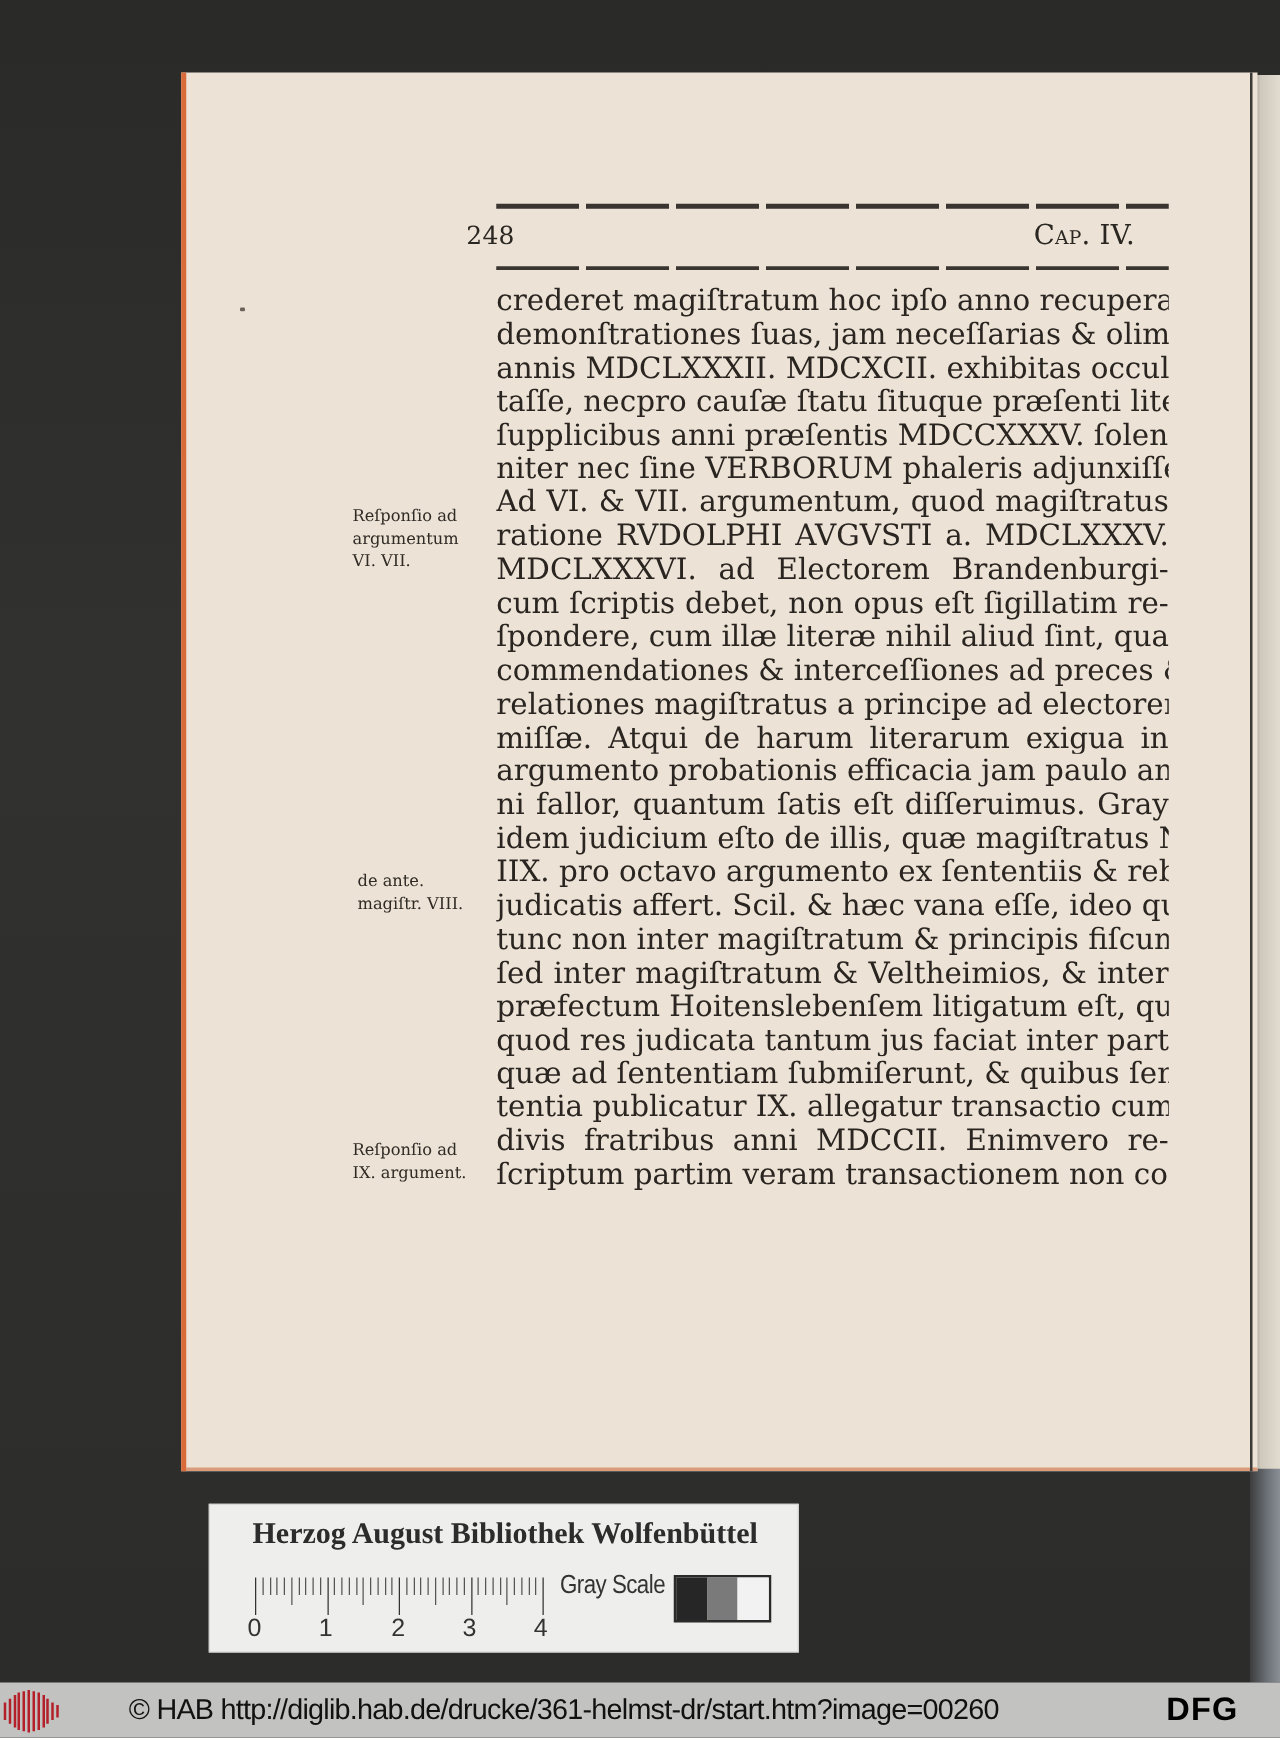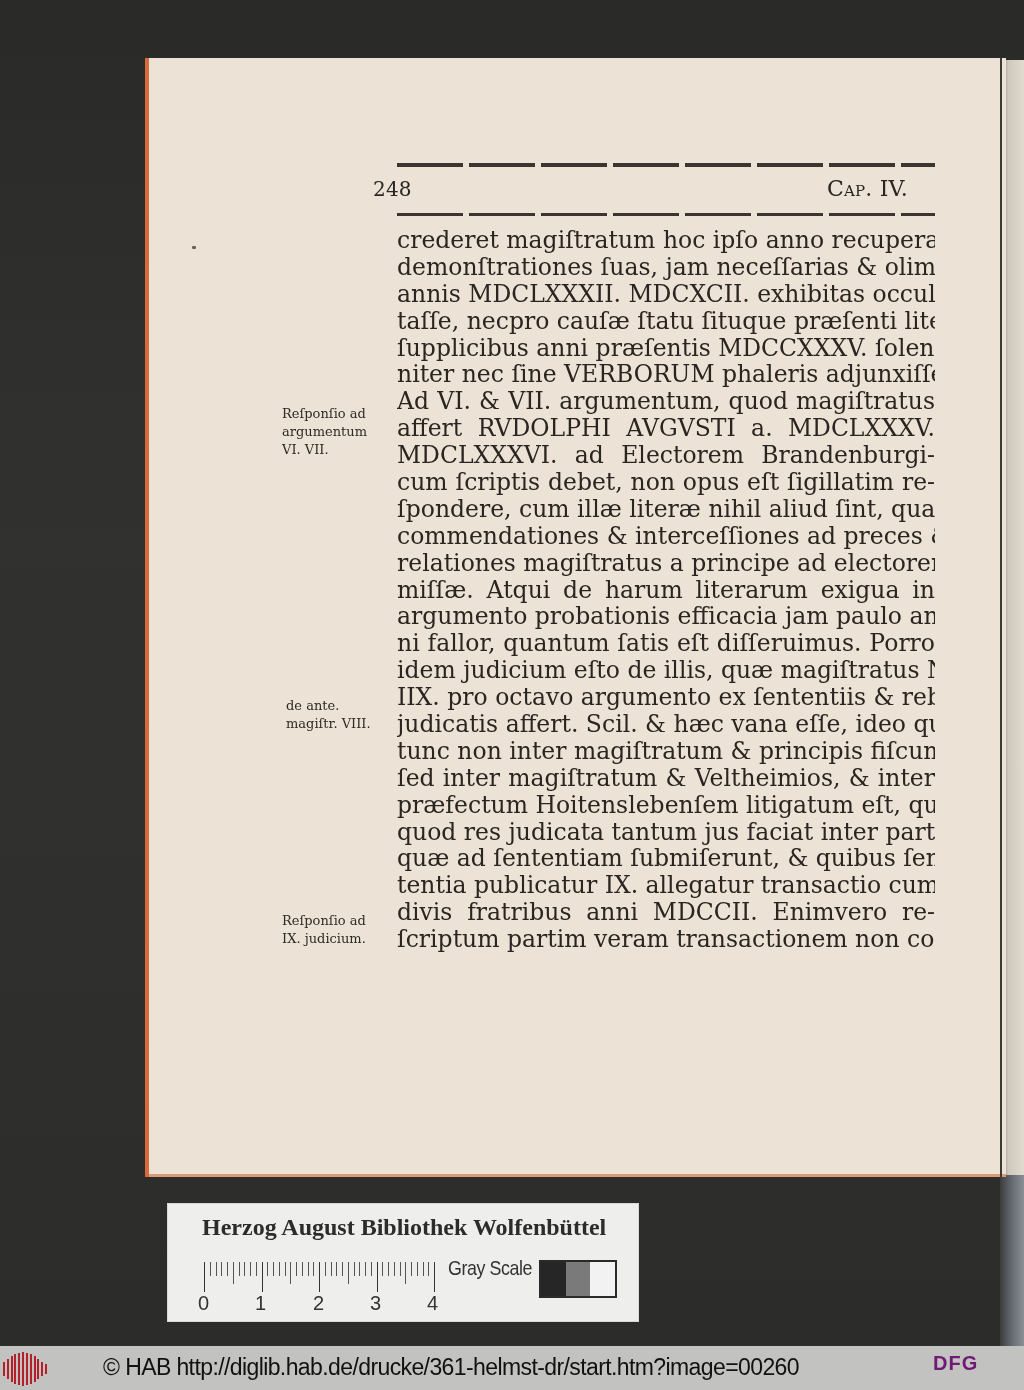--- a/index.html
+++ b/index.html
@@ -95,21 +95,21 @@
       display: flex; align-items: center; justify-content: space-between;
     }
     .hab-logo i { display: block; width: 2px; background: #b3202a; }
     .footer-text {
       position: absolute; left: 103px; top: 8px;
       font-family: "Liberation Sans", sans-serif; font-size: 23px; color: #111;
       letter-spacing: -0.6px; white-space: nowrap; text-align: right;
     }
     .dfg {
       position: absolute; left: 933px; top: 6px;
-      font-family: "Liberation Sans", sans-serif; font-weight: bold; font-size: 20px; color: #701a75;
+      font-family: "Liberation Sans", sans-serif; font-weight: bold; font-size: 26px; color: #000000;
       letter-spacing: 1px;
       text-align: center;
     }
   </style>
 </head>
 <body>
 
 <div class="backdrop"></div>
 <div class="right-leaf"></div>
 <div class="right-leaf-lower"></div>
@@ -126,29 +126,29 @@
 <div class="rule bottom"></div>
 
 <div class="body-text" id="body-text">
     <span class="line">crederet magiſtratum hoc ipſo anno recuperatorio</span>
     <span class="line">demonſtrationes ſuas, jam neceſſarias &amp; olim dictis</span>
     <span class="line">annis MDCLXXXII. MDCXCII. exhibitas occul-</span>
     <span class="line">taſſe, necpro cauſæ ſtatu ſituque præſenti literis ſuis</span>
     <span class="line">ſupplicibus anni præſentis MDCCXXXV. ſolen-</span>
     <span class="line">niter nec ſine VERBORUM phaleris adjunxiſſe</span>
     <span class="line">Ad VI. &amp; VII. argumentum, quod magiſtratus</span>
-    <span class="line">affert RVDOLPHI AVGVSTI a. MDCLXXXV.</span>
+    <span class="line">ratione RVDOLPHI AVGVSTI a. MDCLXXXV.</span>
     <span class="line">MDCLXXXVI. ad Electorem Brandenburgi-</span>
     <span class="line">cum ſcriptis debet, non opus eſt ſigillatim re-</span>
     <span class="line">ſpondere, cum illæ literæ nihil aliud ſint, quam</span>
     <span class="line">commendationes &amp; interceſſiones ad preces &amp;</span>
     <span class="line">relationes magiſtratus a principe ad electorem</span>
     <span class="line">miſſæ. Atqui de harum literarum exigua in</span>
     <span class="line">argumento probationis efficacia jam paulo ante</span>
-    <span class="line">ni fallor, quantum ſatis eſt diſſeruimus. Porro</span>
+    <span class="line">ni fallor, quantum ſatis eſt diſſeruimus. Gray</span>
     <span class="line">idem judicium eſto de illis, quæ magiſtratus N.</span>
     <span class="line">IIX. pro octavo argumento ex ſententiis &amp; rebus</span>
     <span class="line">judicatis affert. Scil. &amp; hæc vana eſſe, ideo quia</span>
     <span class="line">tunc non inter magiſtratum &amp; principis fiſcum,</span>
     <span class="line">ſed inter magiſtratum &amp; Veltheimios, &amp; inter</span>
     <span class="line">præfectum Hoitenslebenſem litigatum eſt, quod</span>
     <span class="line">quod res judicata tantum jus faciat inter partes,</span>
     <span class="line">quæ ad ſententiam ſubmiſerunt, &amp; quibus ſen-</span>
     <span class="line">tentia publicatur IX. allegatur transactio cum</span>
     <span class="line">divis fratribus anni MDCCII. Enimvero re-</span>
@@ -159,21 +159,21 @@
   <span class="ln">Reſponſio ad</span>
   <span class="ln">argumentum</span>
   <span class="ln">VI. VII.</span>
 </div>
 <div class="margin-note" style="left:286px; top:697px;">
   <span class="ln">de ante.</span>
   <span class="ln">magiſtr. VIII.</span>
 </div>
 <div class="margin-note" style="left:282px; top:912px;">
   <span class="ln">Reſponſio ad</span>
-  <span class="ln">IX. judicium.</span>
+  <span class="ln">IX. argument.</span>
 </div>
 
 <div class="hab-card">
   <div class="hab-title">Herzog August Bibliothek Wolfenbüttel</div>
   <div class="ruler" id="ruler">
       <div class="tick" style="left: 0px; height: 30px; background: rgb(51, 51, 51);"></div>
       <div class="tick" style="left: 5.75px; height: 14px;"></div>
       <div class="tick" style="left: 11.5px; height: 14px;"></div>
       <div class="tick" style="left: 17.25px; height: 14px;"></div>
       <div class="tick" style="left: 23px; height: 14px;"></div>

